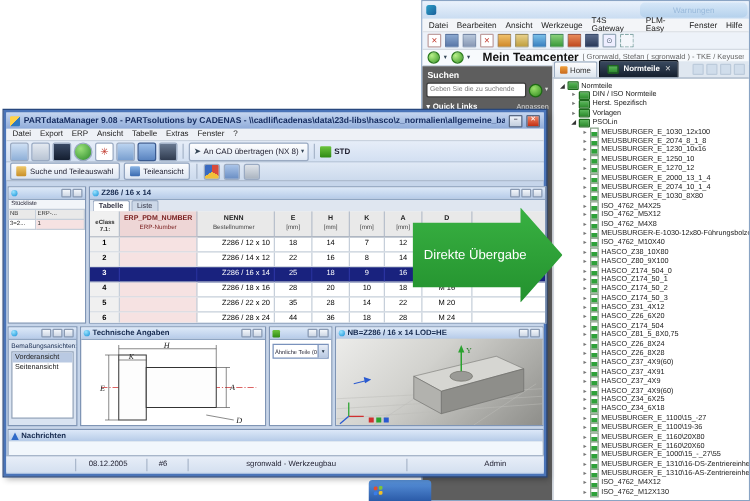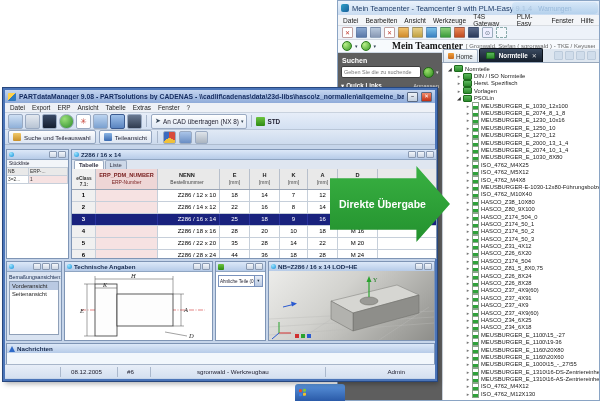--- a/index.html
+++ b/index.html
@@ -15,21 +15,21 @@
     opacity:.85;border-radius:4px;font-size:6.5px;color:#8fb2d6;display:flex;align-items:center;justify-content:center;}
   .tc-menu{left:0;top:14px;right:0;height:11px;background:#f3f5f8;border-bottom:1px solid #d9dde2;
     display:flex;align-items:center;gap:7px;padding:0 5px;font-size:6.6px;color:#222;}
   .tc-tools{left:0;top:25px;right:0;height:14px;background:#edf2f9;border-bottom:1px solid #d4dae2;
     display:flex;align-items:center;gap:3px;padding:0 4px;}
   .ti{width:9px;height:9px;border-radius:1px;border:1px solid rgba(90,110,140,.35);
     display:inline-flex;align-items:center;justify-content:center;font-size:6px;color:#fff;}
   .tc-nav{left:0;top:39px;right:0;height:13px;background:#f7fafd;border-bottom:1px solid #ccd6e2;
     display:flex;align-items:center;gap:3px;padding:0 4px;}
   .orb{width:8px;height:8px;border-radius:50%;background:radial-gradient(circle at 30% 30%,#b8f08a,#3c9a28);border:1px solid #2a7a1c;}
-  .tc-navtitle{font-size:9.5px;font-weight:bold;color:#111;margin-left:13px;white-space:nowrap;font-family:Liberation Serif, serif;}
+  .tc-navtitle{font-size:9.5px;font-weight:bold;color:#111;margin-left:7px;white-space:nowrap;}
   .tc-navuser{font-size:6px;color:#666;white-space:nowrap;overflow:hidden;flex:1;}
   .tc-side{left:0;top:52px;width:104px;bottom:0;background:#5e5e5e;padding:3px;}
   .tc-search-h{font-size:7px;font-weight:bold;color:#fff;margin:1px 0 2px 1px;}
   .tc-search-box{display:flex;align-items:center;gap:2px;}
   .tc-input{width:74px;height:10px;background:#fff;border:1px solid #3c3c3c;border-radius:2px;
     font-size:5.5px;color:#777;display:flex;align-items:center;padding:0 2px;overflow:hidden;white-space:nowrap;}
   .tc-go{width:9px;height:9px;border-radius:50%;background:radial-gradient(circle at 35% 30%,#9ae06a,#2e8a1e);border:1px solid #1e6a14;}
   .tc-ql{display:flex;align-items:center;margin-top:4px;font-size:6.3px;color:#fff;font-weight:bold;gap:2px;}
   .tc-anpassen{margin-left:auto;font-weight:normal;color:#d8d8d8;font-size:5.8px;}
   .tc-tabs{left:104px;top:48px;right:0;height:14px;background:#dfe7f0;border-bottom:1px solid #98a8bc;
@@ -141,37 +141,36 @@
   .msgbody{position:absolute;left:0;top:9px;right:0;bottom:0;background:#f2f7fc;}
   .statusbar{left:0;right:0;bottom:1px;height:14px;background:linear-gradient(#e8eef8,#d4e0f0);
     border-top:1px solid #a8b6ca;font-size:6.2px;color:#223;}
   .st{position:absolute;top:3px;}
   .stsep{position:absolute;top:2px;width:1px;height:10px;background:#aab8cc;}
   
   #arrow{left:330px;top:166px;width:120px;height:76px;z-index:50;
     background:linear-gradient(180deg,#39b142,#23912e);
     clip-path:polygon(0 16%,72% 16%,72% 0,100% 50%,72% 100%,72% 84%,0 84%);
     display:flex;flex-direction:column;justify-content:center;padding-left:9px;}
-  #arrow .al{font-size:10.5px;font-weight:bold;color:#fff;line-height:12.5px;white-space:nowrap;}
+  #arrow .al{font-size:10.5px;font-weight:normal;color:#fff;line-height:12.5px;white-space:nowrap;}
   
   #taskfrag{left:295px;top:384px;width:50px;height:17px;border-radius:3px 3px 0 0;
     background:linear-gradient(#5a94dc,#2a5aa8);display:flex;align-items:center;padding-left:4px;gap:1px;z-index:5;}
   .flag{display:grid;grid-template-columns:3px 3px;grid-template-rows:3px 3px;gap:1px;transform:skewY(-6deg);}
   .fq{width:3px;height:3px;border-radius:1px;}
   svg text{font-family:"Liberation Serif","DejaVu Serif",serif;}
 </style>
 </head>
 <body>
 
 <div id="screen">
 
   <div id="tc" class="w">
     <div class="tc-title w">
       <span class="tc-appicon"></span>
-      <span>Mein Teamcenter - Teamcenter 9 with PLM-Easy 9.1.4</span>
     </div>
     <div class="ghost w">
       <span>Warnungen</span>
     </div>
     <div class="tc-menu w">
       <span>Datei</span>
         <span>Bearbeiten</span>
         <span>Ansicht</span>
         <span>Werkzeuge</span>
         <span>T4S Gateway</span>

